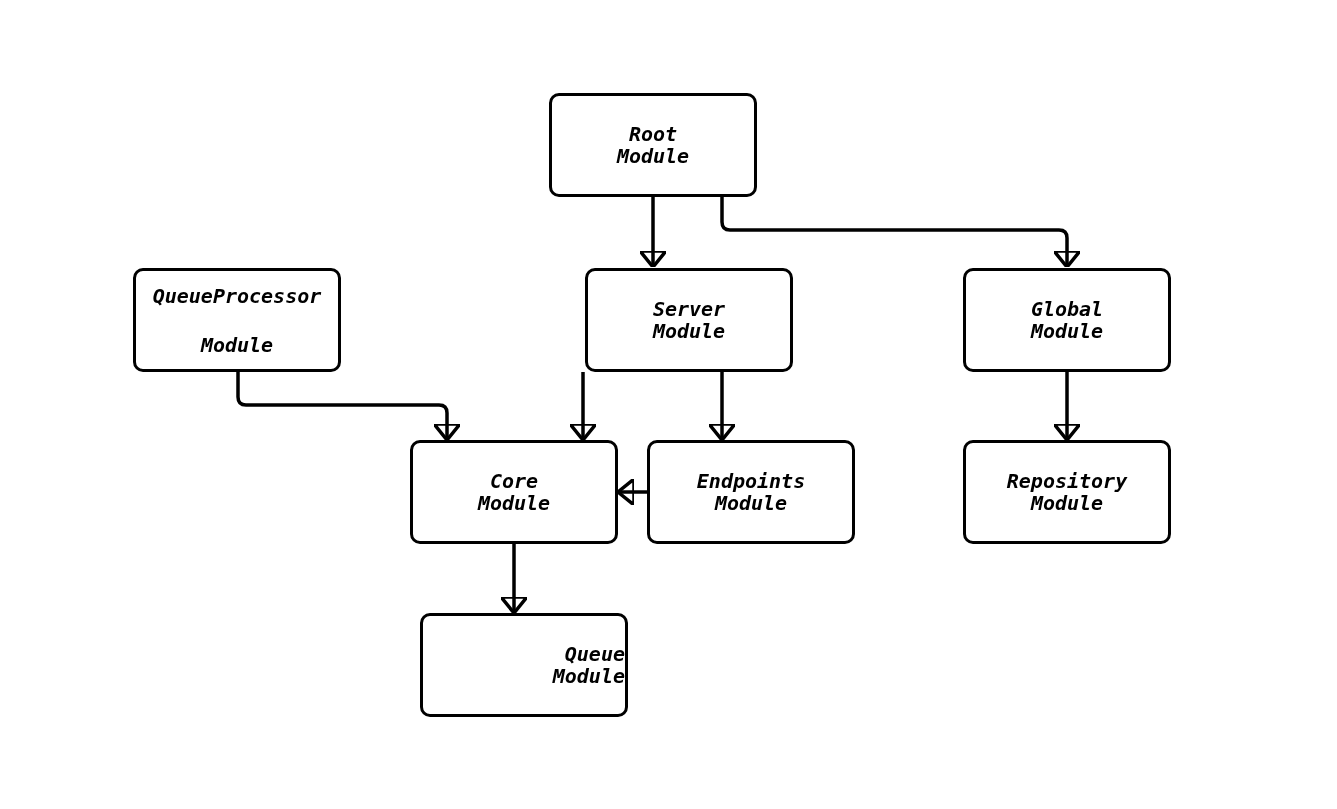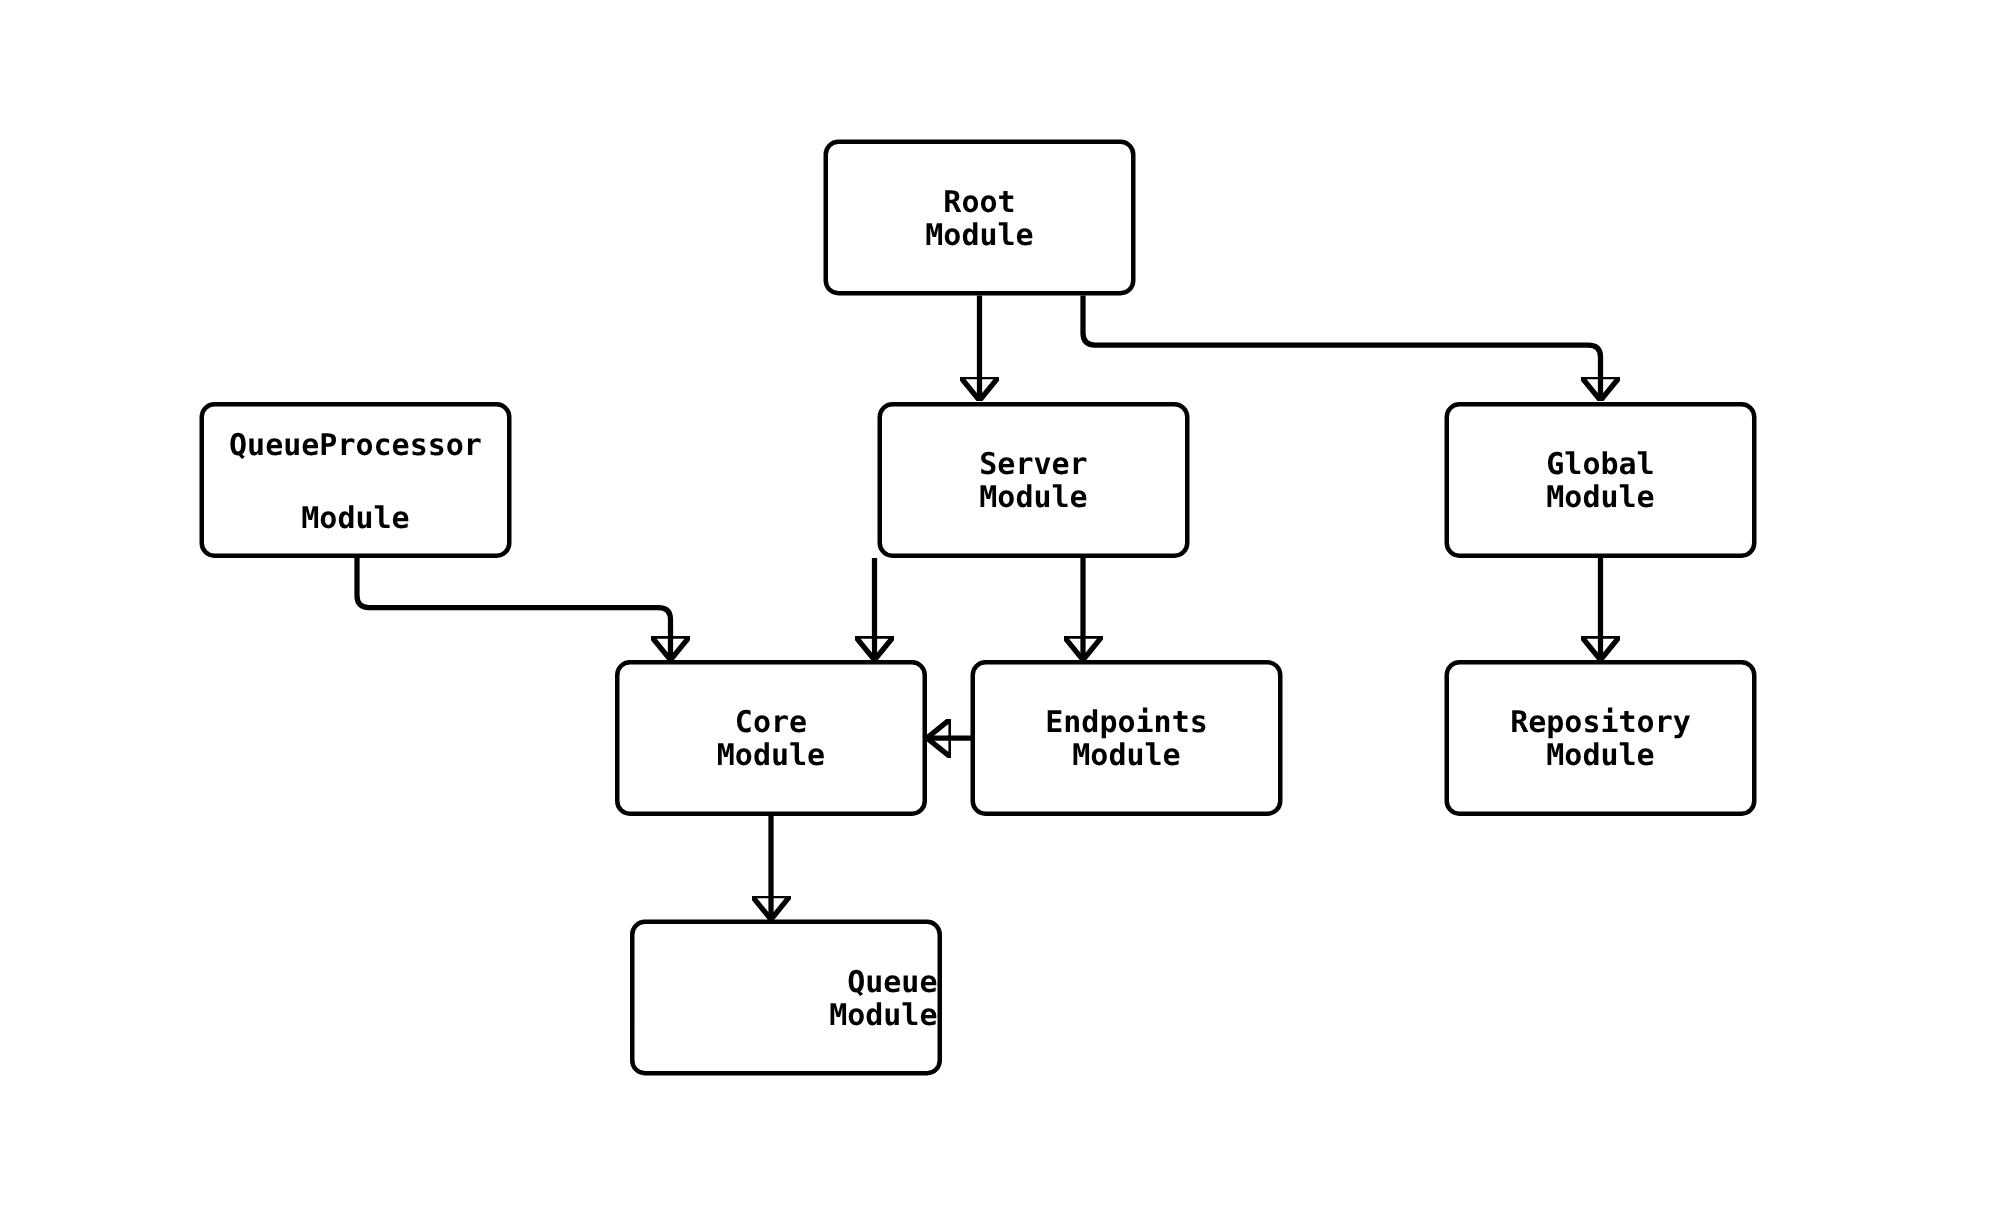--- a/index.html
+++ b/index.html
@@ -38,20 +38,21 @@
     display: flex;
     flex-direction: column;
     align-items: center;
     justify-content: center;
     text-align: center;
     font-size: 20px;
     font-weight: bold;
     line-height: 1.1;
     color: #000000;
     letter-spacing: 0;
+    font-style: italic;
   }
 </style>
 </head>
 <body>
 
 <div class="canvas">
 
   <svg class="edges" viewBox="0 0 1337 809" xmlns="http://www.w3.org/2000/svg">
     <defs>
       <marker id="arrow" viewBox="0 0 16 26" refX="15" refY="13" markerWidth="16" markerHeight="26" markerUnits="userSpaceOnUse" orient="auto">

